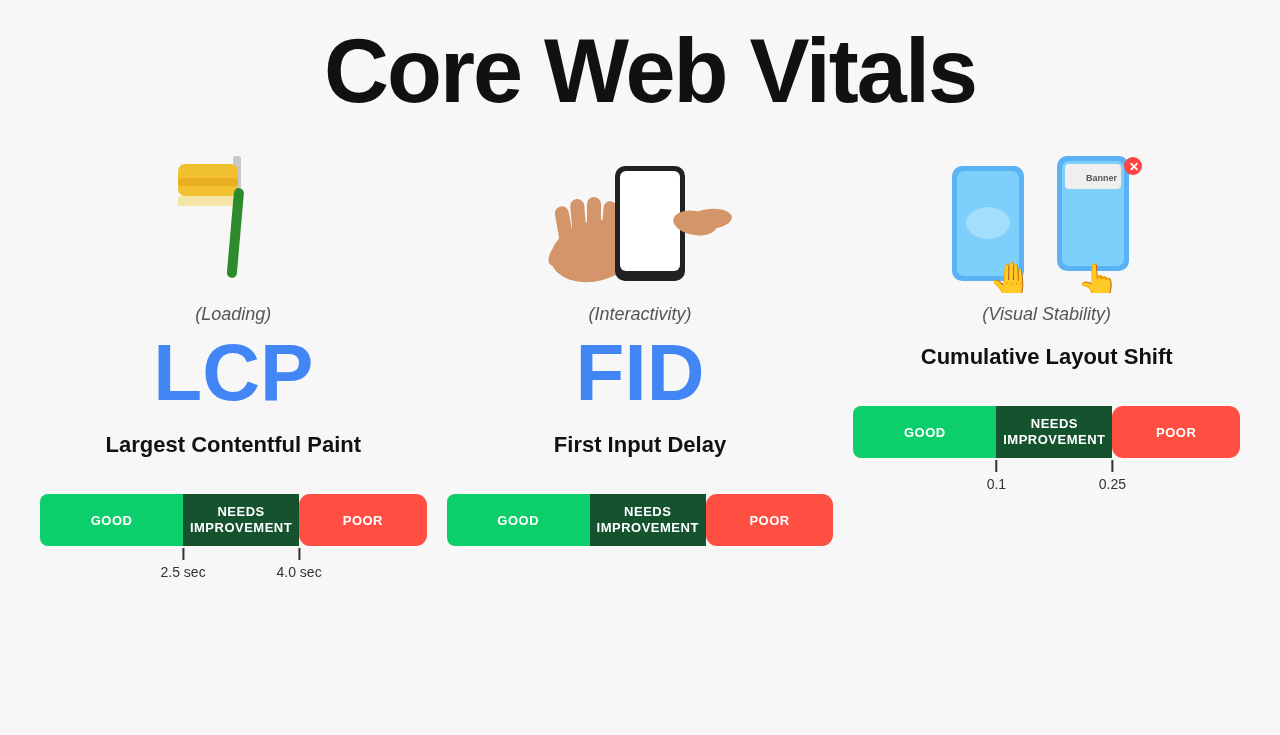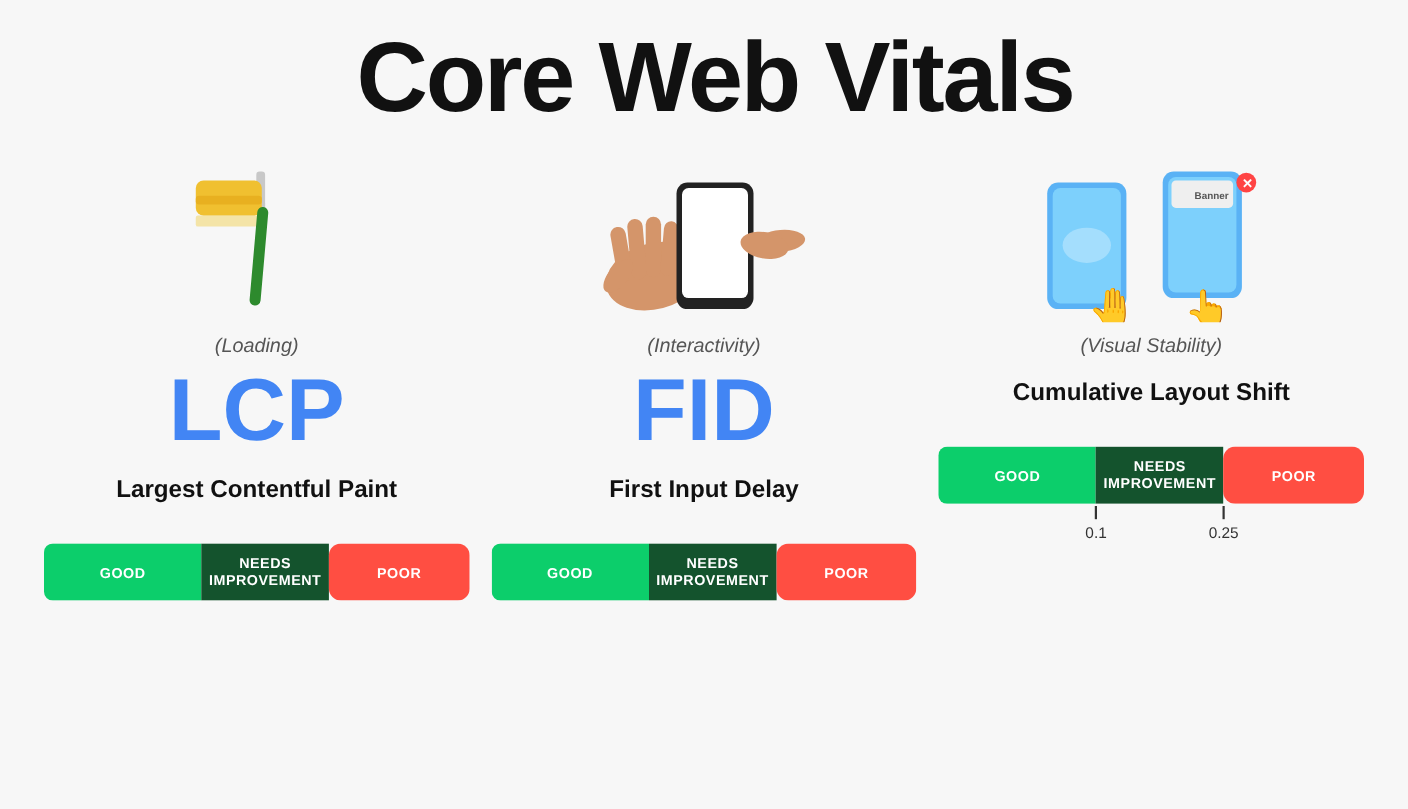--- a/index.html
+++ b/index.html
@@ -194,20 +194,30 @@
       </div>
       <div class="category-label">(Loading)</div>
       <div class="metric-acronym">LCP</div>
       <div class="metric-name">Largest Contentful Paint</div>
       <div class="bar-container">
         <div class="bar-track">
           <div class="bar-good" style="width:37%">GOOD</div>
           <div class="bar-needs" style="width:30%">NEEDS<br>IMPROVEMENT</div>
           <div class="bar-poor">POOR</div>
         </div>
+        <div class="bar-ticks">
+          <div class="tick-marker" style="left:37%">
+            <div class="tick-line"></div>
+            <div class="tick-label">2.5 sec</div>
+          </div>
+          <div class="tick-marker" style="left:67%">
+            <div class="tick-line"></div>
+            <div class="tick-label">4.0 sec</div>
+          </div>
+        </div>
       </div>
     </div>
 
     <div class="metric-col">
       <div class="icon-area">
 
         <svg width="200" height="140" viewBox="0 0 200 140">
 
           <ellipse cx="55" cy="100" rx="45" ry="30" fill="#d4956a" transform="rotate(-15 55 100)"></ellipse>
 

